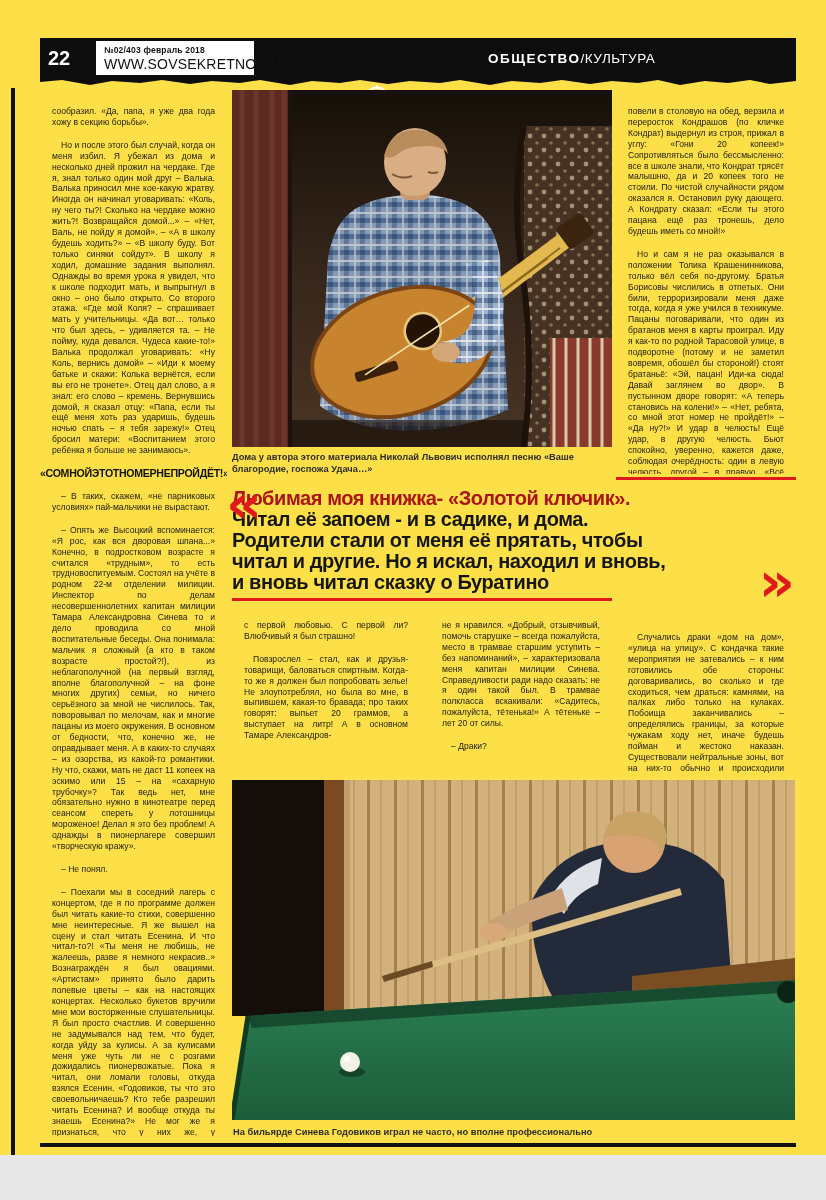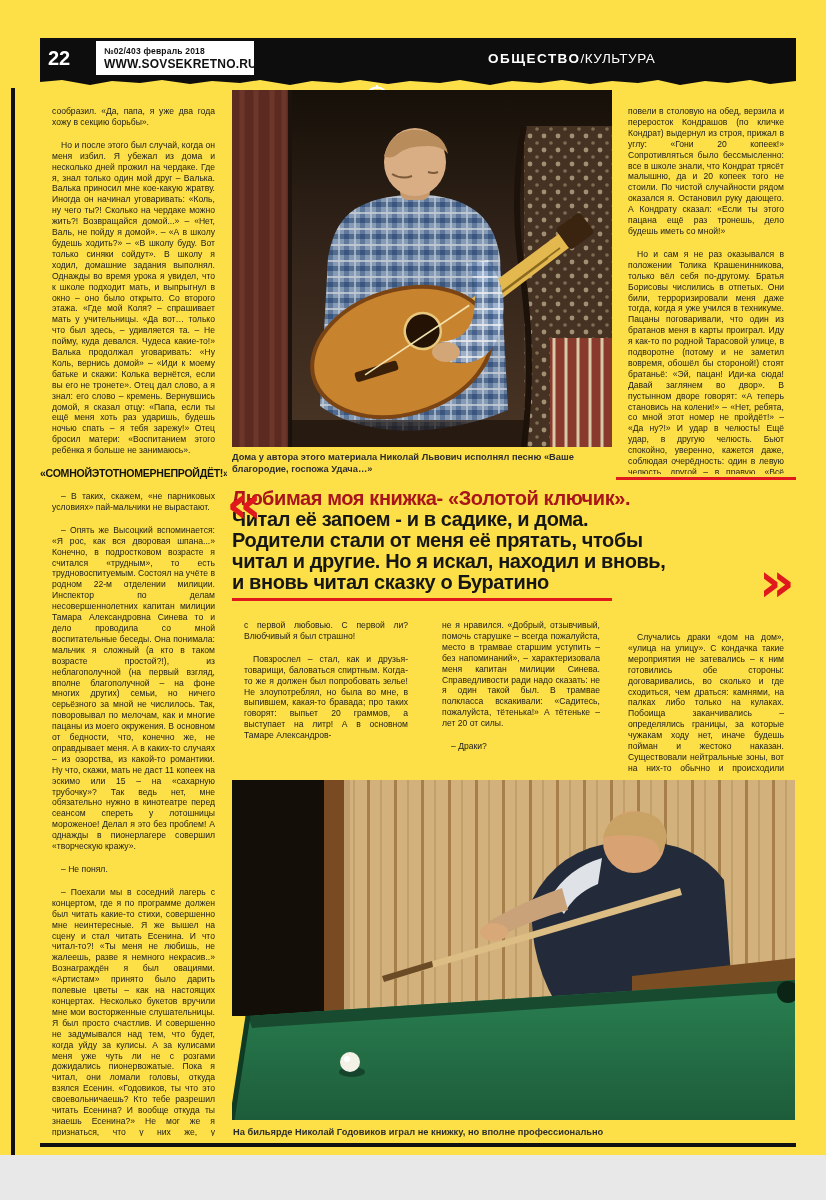--- a/index.html
+++ b/index.html
@@ -8,21 +8,21 @@
   
   .edge-rule{position:absolute;left:11px;top:88px;width:4px;height:1104px;background:#111;}
   
   .masthead{position:absolute;left:40px;top:38px;width:756px;height:40px;background:#0d0d0d;}
   .masthead-tear{position:absolute;left:40px;top:78px;width:756px;height:8px;display:block;}
   .pageno{position:absolute;left:0;top:0;width:38px;height:40px;display:flex;align-items:center;justify-content:center;
           color:#fff;font-size:20px;font-weight:bold;}
   .issuebox{position:absolute;left:39px;top:3px;width:158px;height:34px;background:#fff;
             display:flex;flex-direction:column;justify-content:center;padding-left:8px;box-sizing:border-box;margin-left:17px;}
   .issuebox .l1{font-size:8.5px;font-weight:bold;color:#111;letter-spacing:.2px;}
-  .issuebox .l2{font-size:12px;font-weight:bold;color:#111;letter-spacing:.2px;margin-top:1px;}
+  .issuebox .l2{font-size:14px;font-weight:normal;color:#111;letter-spacing:.2px;margin-top:1px;}
   .logo{position:absolute;left:196px;top:0;width:250px;height:40px;display:flex;align-items:center;justify-content:center;gap:3px;margin-top:40px;}
   .logo .word{color:#fff;font-size:17px;font-weight:bold;letter-spacing:-0.5px;}
   .section{position:absolute;left:448px;top:0;height:40px;display:flex;align-items:center;}
   .section .b{color:#fff;font-size:13.5px;font-weight:bold;letter-spacing:1.5px;}
   .section .r{color:#fff;font-size:13.5px;font-weight:normal;letter-spacing:.5px;}
   
   .col{position:absolute;font-size:8.6px;line-height:10.9px;text-align:justify;overflow:hidden;}
   .col p{margin:12px;text-indent:9px;}
   .col p.noind{text-indent:0;}
   .leftcol{left:40px;top:94px;width:187px;height:1042px;}
@@ -245,16 +245,16 @@
     <polygon points="16,236 563,200 563,212 20,248" fill="#174a2e"></polygon>
 
     <path d="M0,340 L16,236" stroke="#0f3a23" stroke-width="5"></path>
 
     <ellipse cx="120" cy="292" rx="13" ry="5" fill="#113523" opacity="0.7"></ellipse>
     <circle cx="118" cy="282" r="10" fill="#f4f1e6"></circle>
     <circle cx="115" cy="279" r="3" fill="#ffffff"></circle>
 
     <circle cx="556" cy="212" r="11" fill="#0c2416"></circle>
   </svg>
-  <div class="caption caption2">На бильярде Николай Годовиков играл не книжку, но вполне профессионально</div>
+  <div class="caption caption2">На бильярде Синева Годовиков играл не часто, но вполне профессионально</div>
 
   <div class="bottom-rule"></div>
 </div>
 
 </body></html>

